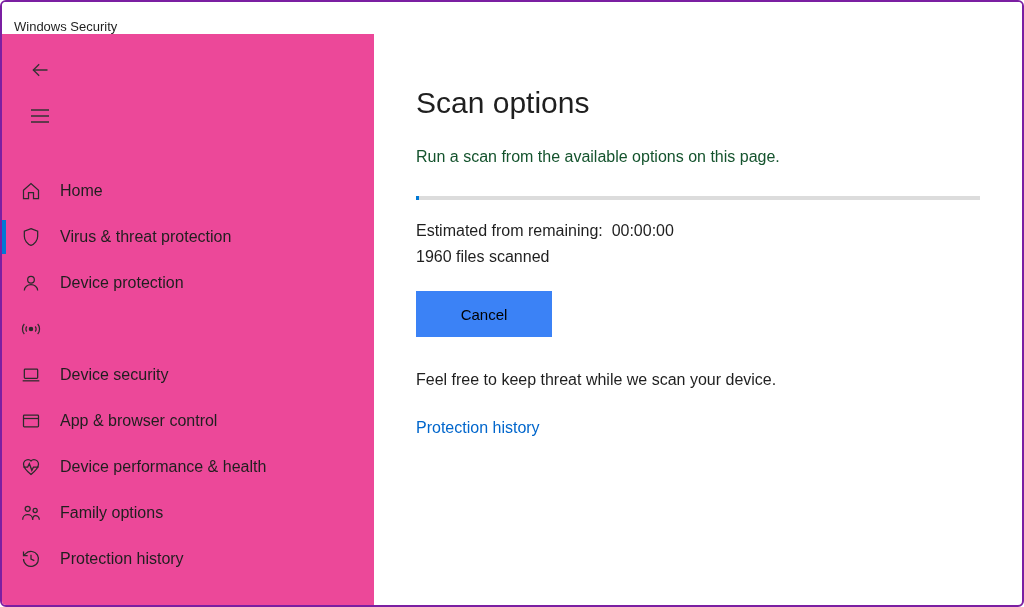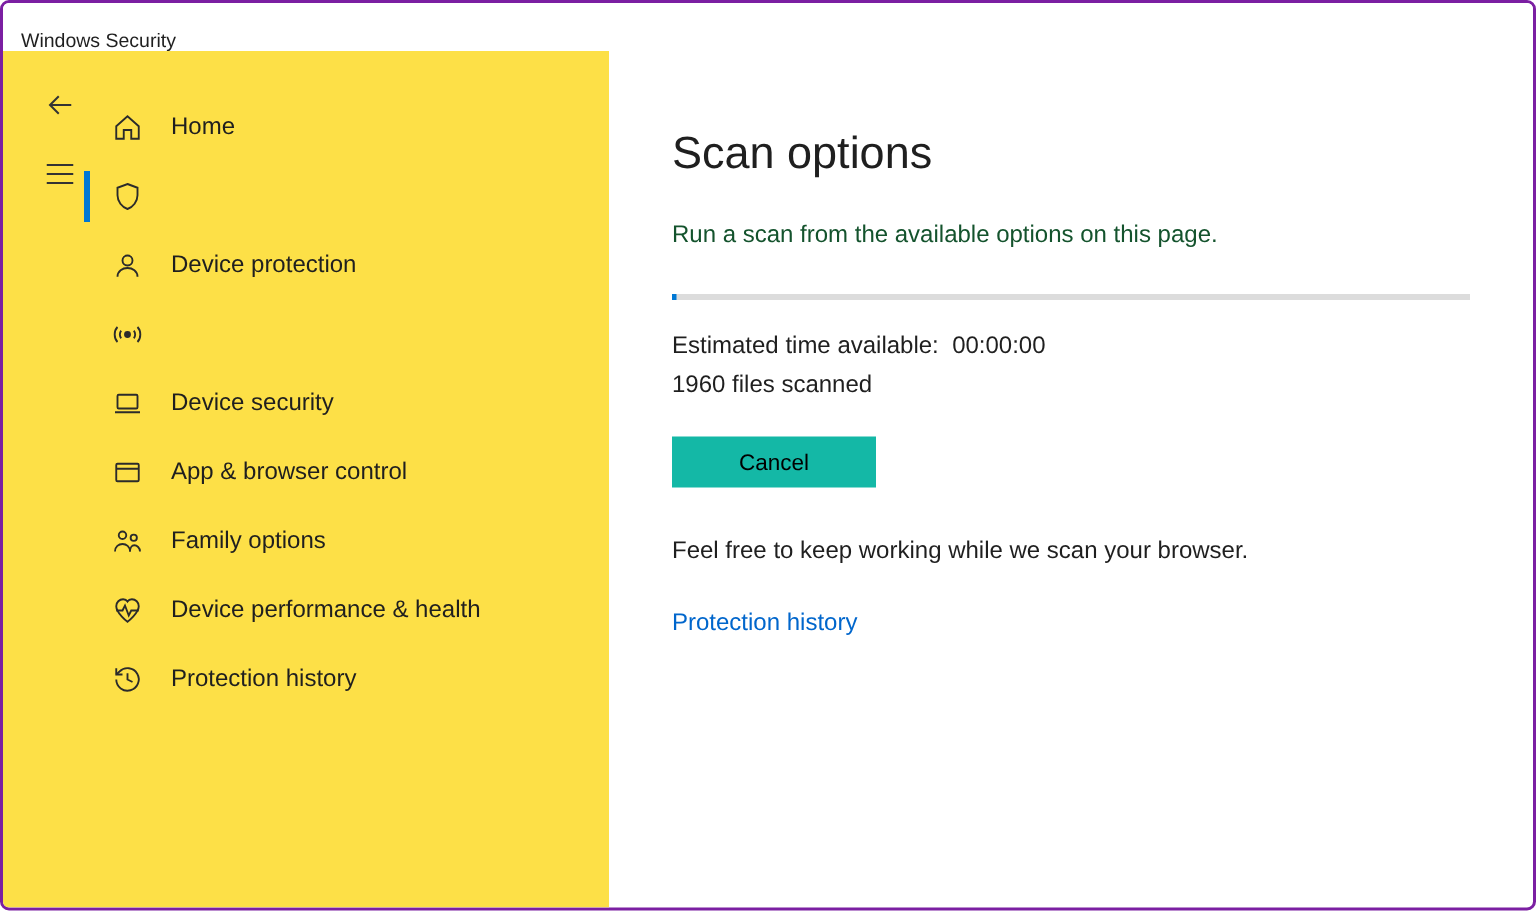--- a/index.html
+++ b/index.html
@@ -24,24 +24,24 @@
       font-size: 13px;
       background: #fff;
       flex-shrink: 0;
     }
     .container {
       flex: 1;
       display: flex;
       min-height: 0;
     }
     .sidebar {
-      width: 404px;
-      background: #fde047;
-      display: flex;
-      flex-direction: row;
+      width: 372px;
+      background: #ec4899;
+      display: flex;
+      flex-direction: column;
       padding-top: 10px;
     }
     .sidebar-top {
       padding: 10px 0 18px 22px;
     }
     .back-btn {
       width: 32px;
       height: 32px;
       display: flex;
       align-items: center;
@@ -117,22 +117,22 @@
       width: 0.5%;
       background: #0078d4;
     }
     .status-line {
       font-size: 16px;
       line-height: 1.6;
     }
     .cancel-btn {
       margin-top: 22px;
       width: 136px;
-      height: 34px;
-      background: #14b8a6;
+      height: 46px;
+      background: #3b82f6;
       border: none;
       font-size: 15px;
       font-family: inherit;
       cursor: pointer;
       display: flex;
       align-items: center;
       justify-content: center;
       text-align: center;
     }
     .note {
@@ -185,20 +185,21 @@
           </svg>
         </span>
         <span class="nav-label">Home</span>
       </li>
       <li class="nav-item selected">
         <span class="nav-icon">
           <svg width="20" height="20" viewBox="0 0 24 24" fill="none" stroke="currentColor" stroke-width="1.5">
             <path d="M12 2 L20 5 V11 C20 16 16.5 20.5 12 22 C7.5 20.5 4 16 4 11 V5 Z"></path>
           </svg>
         </span>
+        <span class="nav-label">Virus &amp; threat protection</span>
       </li>
       <li class="nav-item">
         <span class="nav-icon">
           <svg width="20" height="20" viewBox="0 0 24 24" fill="none" stroke="currentColor" stroke-width="1.5">
             <circle cx="12" cy="8" r="4"></circle>
             <path d="M4 21 C4 16.5 8 14 12 14 C16 14 20 16.5 20 21"></path>
           </svg>
         </span>
         <span class="nav-label">Device protection</span>
       </li>
@@ -227,70 +228,70 @@
           <svg width="20" height="20" viewBox="0 0 24 24" fill="none" stroke="currentColor" stroke-width="1.5">
             <rect x="3" y="5" width="18" height="14" rx="1"></rect>
             <line x1="3" y1="9" x2="21" y2="9"></line>
           </svg>
         </span>
         <span class="nav-label">App &amp; browser control</span>
       </li>
       <li class="nav-item">
         <span class="nav-icon">
           <svg width="20" height="20" viewBox="0 0 24 24" fill="none" stroke="currentColor" stroke-width="1.5">
+            <path d="M12 21 C12 21 3 14 3 8.5 C3 5.5 5.5 3 8.5 3 C10 3 11.3 3.7 12 4.8 C12.7 3.7 14 3 15.5 3 C18.5 3 21 5.5 21 8.5 C21 14 12 21 12 21 Z"></path>
+            <polyline points="3 12 8 12 10 8 13 16 15 12 21 12"></polyline>
+          </svg>
+        </span>
+        <span class="nav-label">Device performance &amp; health</span>
+      </li>
+      <li class="nav-item">
+        <span class="nav-icon">
+          <svg width="20" height="20" viewBox="0 0 24 24" fill="none" stroke="currentColor" stroke-width="1.5">
             <circle cx="8" cy="7" r="3"></circle>
             <circle cx="17" cy="9" r="2.5"></circle>
             <path d="M2 20 C2 16 5 14 8 14 C11 14 14 16 14 20"></path>
             <path d="M14 20 C14 17 15.5 15 17.5 15 C19.5 15 22 17 22 20"></path>
           </svg>
         </span>
         <span class="nav-label">Family options</span>
       </li>
       <li class="nav-item">
         <span class="nav-icon">
           <svg width="20" height="20" viewBox="0 0 24 24" fill="none" stroke="currentColor" stroke-width="1.5">
-            <path d="M12 21 C12 21 3 14 3 8.5 C3 5.5 5.5 3 8.5 3 C10 3 11.3 3.7 12 4.8 C12.7 3.7 14 3 15.5 3 C18.5 3 21 5.5 21 8.5 C21 14 12 21 12 21 Z"></path>
-            <polyline points="3 12 8 12 10 8 13 16 15 12 21 12"></polyline>
-          </svg>
-        </span>
-        <span class="nav-label">Device performance &amp; health</span>
-      </li>
-      <li class="nav-item">
-        <span class="nav-icon">
-          <svg width="20" height="20" viewBox="0 0 24 24" fill="none" stroke="currentColor" stroke-width="1.5">
             <path d="M3 12 A9 9 0 1 0 5.6 5.6 L3 8"></path>
             <polyline points="3 3 3 8 8 8"></polyline>
             <polyline points="12 7 12 12 16 14"></polyline>
           </svg>
         </span>
         <span class="nav-label">Protection history</span>
       </li>
     </ul>
   </aside>
 
   <main class="main">
     <h1 class="page-title">Scan options</h1>
     <p class="page-subtitle">Run a scan from the available options on this page.</p>
 
     <div class="progress-bar">
       <div class="progress-fill"></div>
     </div>
 
     <div class="status-line">
-      <span>Estimated time available:</span>
+      <span>Estimated from remaining:</span>
       &nbsp;<span>00:00:00</span>
     </div>
     <div class="status-line">
       <span>1960</span>
       <span>files scanned</span>
     </div>
 
     <button class="cancel-btn">
       <span>Cancel</span>
     </button>
 
-    <p class="note">Feel free to keep working while we scan your browser.</p>
+    <p class="note">Feel free to keep threat while we scan your device.</p>
 
     <a class="link">
       <span>Protection history</span>
     </a>
   </main>
 </div>
 
 </body></html>

